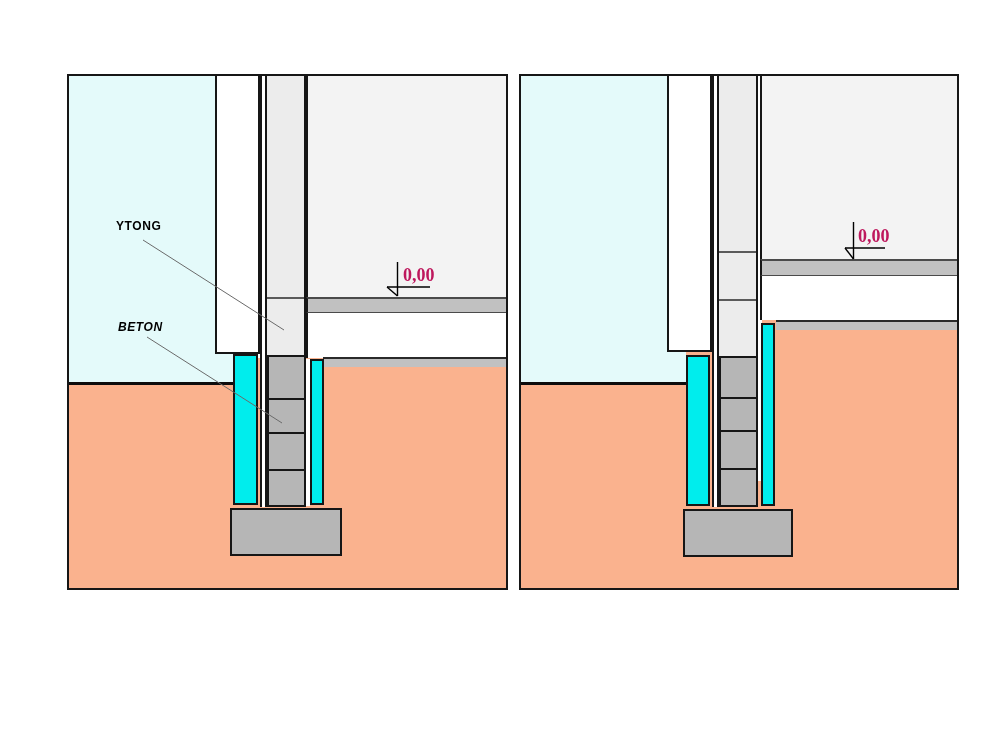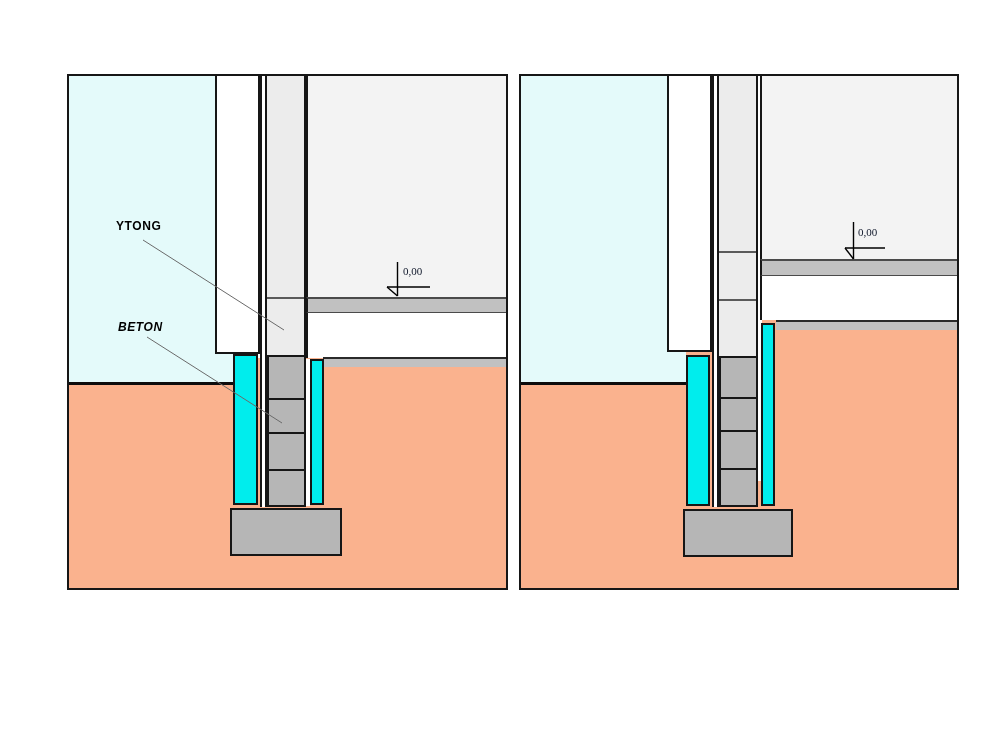--- a/index.html
+++ b/index.html
@@ -36,21 +36,21 @@
   .wall-div{background:var(--c-division);z-index:9;}
   .blocks{background:var(--c-block);border:2px solid var(--c-outline);z-index:9;}
   .block-div{position:absolute;left:0;right:0;height:2px;background:var(--c-outline);}
   .footing{background:var(--c-block);border:2px solid var(--c-outline);z-index:10;}
   .overlay{position:absolute;inset:0;z-index:20;pointer-events:none;}
   .lbl{
     position:absolute;z-index:25;color:#000;font-weight:bold;font-size:12px;
     letter-spacing:0.6px;font-family:"Liberation Sans",sans-serif;white-space:nowrap;
   }
   .lvl{
-    position:absolute;z-index:25;color:#0f172a;font-weight:normal;font-size:11px;
+    position:absolute;z-index:25;color:#be185d;font-weight:bold;font-size:18px;
     font-family:"Liberation Serif",serif;white-space:nowrap;
   }
 </style>
 </head>
 <body>
 
 <div class="canvas">
 
   <section class="panel" style="left:67px;top:74px;width:441px;height:516px;">
 

